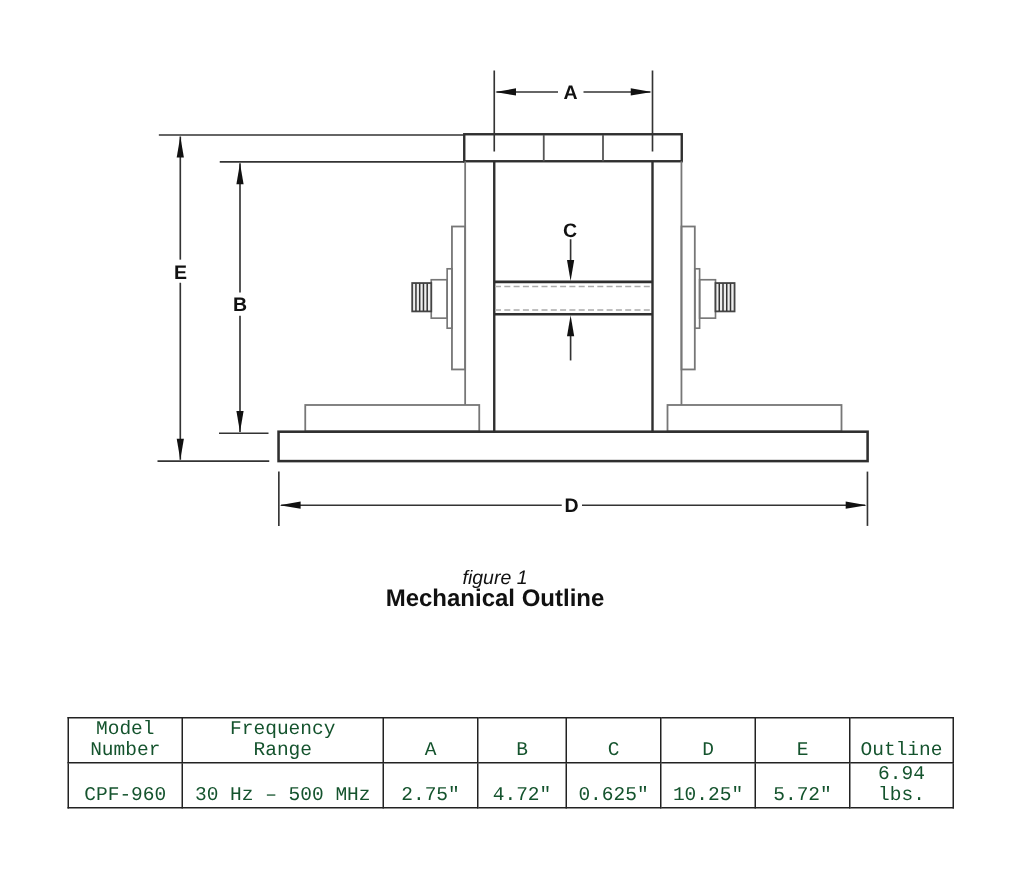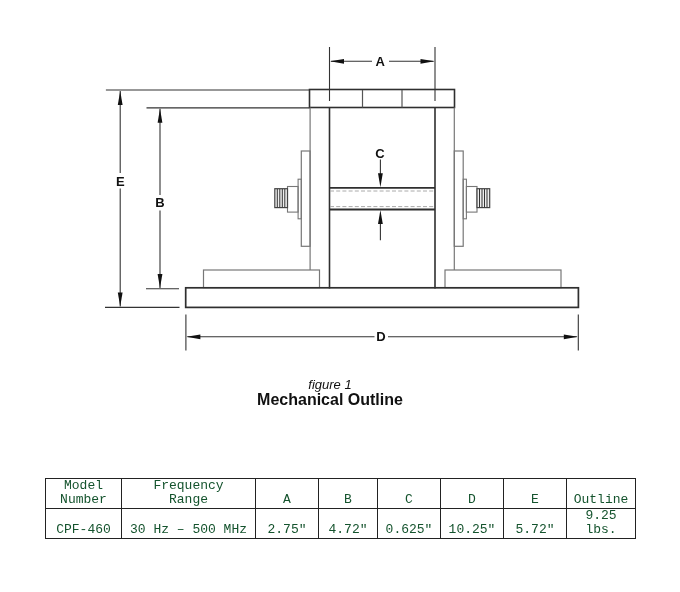--- a/index.html
+++ b/index.html
@@ -153,24 +153,24 @@
     <td>Frequency<br>Range</td>
     <td>A</td>
           <td>B</td>
           <td>C</td>
           <td>D</td>
           <td>E</td>
           <td>Outline</td>
   </tr>
 
   <tr class="dat">
-    <td>CPF-460</td>
+    <td>CPF-960</td>
     <td>30 Hz – 500 MHz</td>
     <td>2.75"</td>
           <td>4.72"</td>
           <td>0.625"</td>
           <td>10.25"</td>
           <td>5.72"</td>
-          <td>9.25 lbs.</td>
+          <td>6.94 lbs.</td>
   </tr>
 </tbody>
     </table>
 </div>
 
 </body></html>

